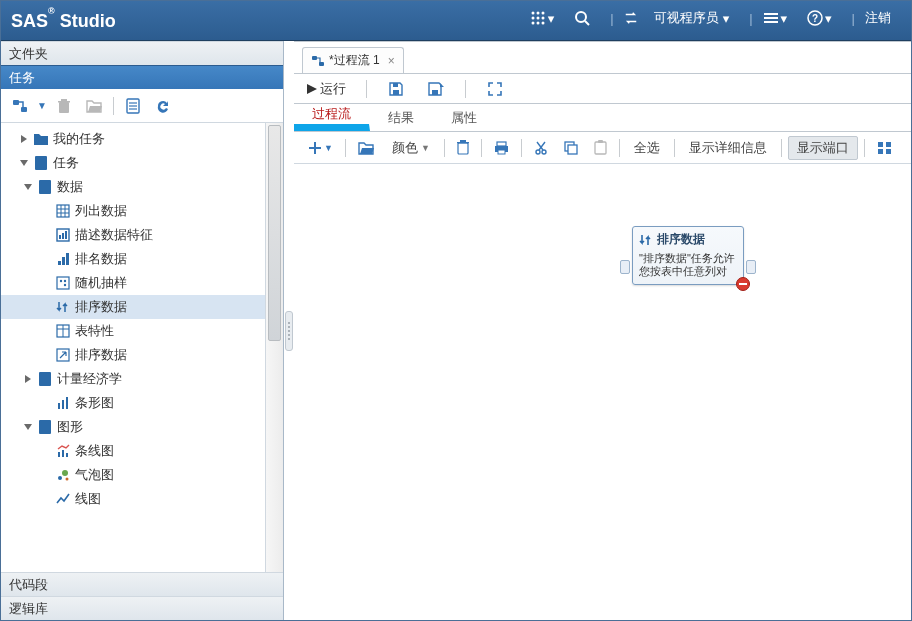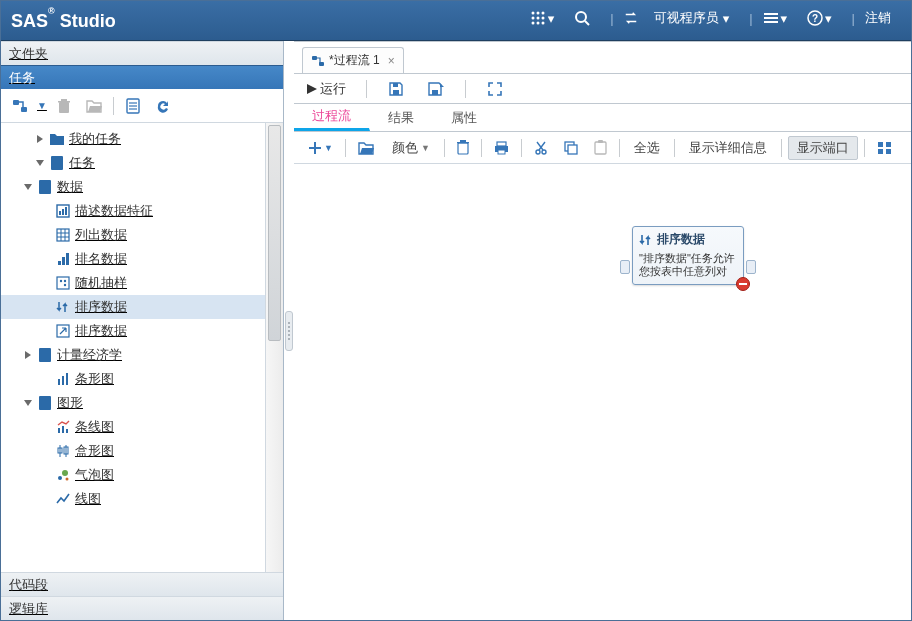--- a/index.html
+++ b/index.html
@@ -10,58 +10,58 @@
   .logo { font-size: 18px; font-weight: bold; flex: 0 0 auto; }
   .logo sup { font-size: 9px; top: -6px; position: relative; }
   .topbar .spacer { flex: 1; }
   .ticon { display: inline-flex; align-items: center; padding: 0 10px; height: 28px; cursor: pointer; }
   .ticon.sep::before { content: "|"; color: #9bb8d5; margin-right: 10px; }
   .ticon svg { fill: #fff; }
   .tlabel { margin-left: 16px; }
   
   .main { flex: 1; display: flex; min-height: 0; }
   
-  .left { width: 283px; border-right: 1px solid #a8b8c8; display: flex; flex-direction: column; background: #f8f8f8; text-decoration: underline; }
+  .left { width: 283px; border-right: 1px solid #a8b8c8; display: flex; flex-direction: column; background: #f8f8f8; }
   .left .section { height: 24px; line-height: 24px; padding: 0 8px; font-size: 13px; background: linear-gradient(#eef1f4,#dfe6ec); color: #333; border-top: 1px solid #d0d8e0; cursor: pointer; }
   .left .section.active { background: linear-gradient(#4688c8,#3676b8); color: #fff; border-top: 1px solid #2c5c8f; }
   .panel-body { flex: 1; display: flex; flex-direction: column; background: #fff; min-height: 0; }
   .panel-toolbar { height: 34px; display:flex; align-items:center; padding: 0 6px; gap: 4px; border-bottom: 1px solid #d0d8e0; position: relative; }
   .ptool { width: 26px; height: 26px; display:flex; align-items:center; justify-content:center; cursor:pointer; border-radius:2px; }
   .ptool.disabled svg { fill: #b8b8b8 !important; }
   .ptool svg { fill: #3676b8; }
   .vdiv { width:1px; height:18px; background:#c8ccd0; margin:0 2px; }
   .treewrap { flex:1; display:flex; min-height:0; }
   .tree { flex:1; overflow:auto; font-size:13px; color:#323232; padding-top:4px; }
   .treewrap .scroll { width:18px; background:linear-gradient(90deg,#f6f6f6,#ececec); border-left:1px solid #d0d8e0; position:relative; }
   .treewrap .scroll .thumb { position:absolute; left:2px; right:2px; top:2px; height:48%; background:linear-gradient(#e8e8e8,#d0d4d8); border:1px solid #b8bcc0; border-radius:2px; }
   .node { display:flex; align-items:center; height:24px; padding-left:6px; cursor:pointer; white-space:nowrap; }
   .node.selected { background:#d7e4f2; }
   .tw { width:14px; display:inline-flex; align-items:center; justify-content:center; }
   .tw svg { fill:#6a6a6a; }
   .nicon { width:16px; height:16px; margin:0 4px 0 2px; display:inline-flex; align-items:center; justify-content:center; }
   .nicon svg { fill:#2b6aa8; }
-  .lvl1 { padding-left:16px;margin-left:16px; }
+  .lvl1 { padding-left:16px; }
   .lvl2 { padding-left:20px; }
   .lvl3 { padding-left:38px; }
   
   .dots-handle { width:8px; height:40px; background:#e8ecf0; border:1px solid #c0c8d0; border-radius:3px; display:flex; flex-direction:column; align-items:center; justify-content:center; gap:2px; cursor: ew-resize; align-self:center; margin:0 1px; }
   .dots-handle span { width:2px; height:2px; background:#98a0a8; border-radius:50%; }
   
   .right { flex:1; display:flex; flex-direction:column; background:#fff; border-top:1px solid #c0c8d0; padding:6px 0 0 0; }
   .tabbar { height:26px; display:flex; align-items:flex-end; padding-left:8px; gap:0; border-bottom:1px solid #c0c8d0; }
   .tab { height:26px; border:1px solid #c0c8d0; border-bottom:none; background:#fdfdfd; display:flex; align-items:center; padding:0 8px; font-size:12px; color:#333; border-top-left-radius:3px; border-top-right-radius:3px; cursor:pointer; }
   .tab .ticon2 { width:14px; height:14px; margin-right:4px; }
   .tab .x { margin-left:8px; color:#888; font-size:12px; cursor:pointer; }
   .runbar { height:30px; display:flex; align-items:center; padding:0 8px; gap:14px; border-bottom:1px solid #c0c8d0; }
   .runbtn { display:flex; align-items:center; gap:2px; font-size:13px; color:#333; cursor:pointer; padding:2px 4px; }
   .rtool { width:26px; height:24px; display:flex; align-items:center; justify-content:center; cursor:pointer; }
   .rtool svg { fill:#3676b8; }
   .subtabs { height:28px; display:flex; align-items:stretch; border-bottom:1px solid #c0c8d0; }
   .subtab { padding:0 18px; display:flex; align-items:center; font-size:13px; color:#555; cursor:pointer; border-right:1px solid transparent; }
-  .subtab.active { color:#ec4899; border-bottom:3px solid #0ea5e9; font-weight: normal; }
+  .subtab.active { color:#b91c1c; border-bottom:7px solid #0ea5e9; font-weight: normal; }
   .flowtoolbar { height:32px; display:flex; align-items:center; padding:0 8px; gap:4px; border-bottom:1px solid #d0d8e0; font-size:13px; color:#444; }
   .ftool { height:24px; display:flex; align-items:center; justify-content:center; padding:0 6px; cursor:pointer; border-radius:2px; }
   .ftool.textbtn { padding:0 8px; }
   .ftool.pressed { background:#e4e8ec; border:1px solid #c0c8d0; }
   .ftool svg { fill:#3676b8; }
   .ftool.disabled { color:#aaa; }
   .ftool.disabled svg { fill:#b8b8b8; }
   .flowcanvas { flex:1; background:#fff; position:relative; }
   
   .flownode { position:absolute; left:338px; top:62px; width:112px; }
@@ -211,45 +211,45 @@
                 <svg width="14" height="16" viewBox="0 0 14 16">
                   <rect x="1" y="1" width="12" height="14" rx="1"></rect>
                 </svg>
               </span>
               <span>数据</span>
             </div>
           <div class="node lvl3">
               <span class="tw"></span>
               <span class="nicon">
                 <svg width="14" height="14" viewBox="0 0 14 14">
-                  <rect x="1" y="1" width="12" height="12" fill="none" stroke="#2b6aa8" stroke-width="1.4"></rect>
-                  <rect x="3" y="7" width="2" height="4"></rect>
-                  <rect x="6" y="5" width="2" height="6"></rect>
-                  <rect x="9" y="3" width="2" height="8"></rect>
-                </svg>
-              </span>
-              <span>描述数据特征</span>
-            </div>
-          <div class="node lvl3">
-              <span class="tw"></span>
-              <span class="nicon">
-                <svg width="14" height="14" viewBox="0 0 14 14">
                   <rect x="1" y="1" width="12" height="12" fill="none" stroke="#2b6aa8" stroke-width="1.2"></rect>
                   <line x1="1" y1="5" x2="13" y2="5" stroke="#2b6aa8"></line>
                   <line x1="1" y1="9" x2="13" y2="9" stroke="#2b6aa8"></line>
                   <line x1="5" y1="1" x2="5" y2="13" stroke="#2b6aa8"></line>
                   <line x1="9" y1="1" x2="9" y2="13" stroke="#2b6aa8"></line>
                 </svg>
               </span>
               <span>列出数据</span>
             </div>
           <div class="node lvl3">
               <span class="tw"></span>
               <span class="nicon">
                 <svg width="14" height="14" viewBox="0 0 14 14">
+                  <rect x="1" y="1" width="12" height="12" fill="none" stroke="#2b6aa8" stroke-width="1.4"></rect>
+                  <rect x="3" y="7" width="2" height="4"></rect>
+                  <rect x="6" y="5" width="2" height="6"></rect>
+                  <rect x="9" y="3" width="2" height="8"></rect>
+                </svg>
+              </span>
+              <span>描述数据特征</span>
+            </div>
+          <div class="node lvl3">
+              <span class="tw"></span>
+              <span class="nicon">
+                <svg width="14" height="14" viewBox="0 0 14 14">
                   <rect x="2" y="9" width="3" height="4"></rect>
                   <rect x="6" y="5" width="3" height="8"></rect>
                   <rect x="10" y="1" width="3" height="12"></rect>
                 </svg>
               </span>
               <span>排名数据</span>
             </div>
           <div class="node lvl3">
               <span class="tw"></span>
               <span class="nicon">
@@ -269,20 +269,31 @@
                   <path d="M3 2v8l-2-2m2 2 2-2M9 12V4l-2 2m2-2 2 2" stroke="#2b6aa8" stroke-width="1.5" fill="none"></path>
                 </svg>
               </span>
               <span>排序数据</span>
             </div>
           <div class="node lvl3">
               <span class="tw"></span>
               <span class="nicon">
                 <svg width="14" height="14" viewBox="0 0 14 14">
                   <rect x="1" y="1" width="12" height="12" fill="none" stroke="#2b6aa8" stroke-width="1.2"></rect>
+                  <line x1="1" y1="5" x2="13" y2="5" stroke="#2b6aa8"></line>
+                  <line x1="7" y1="1" x2="7" y2="13" stroke="#2b6aa8"></line>
+                </svg>
+              </span>
+              <span>表特性</span>
+            </div>
+          <div class="node lvl3">
+              <span class="tw"></span>
+              <span class="nicon">
+                <svg width="14" height="14" viewBox="0 0 14 14">
+                  <rect x="1" y="1" width="12" height="12" fill="none" stroke="#2b6aa8" stroke-width="1.2"></rect>
                   <path d="M4 10l6-6m0 0h-4m4 0v4" stroke="#2b6aa8" stroke-width="1.2" fill="none"></path>
                 </svg>
               </span>
               <span>排序数据</span>
             </div>
           <div class="node lvl2">
               <span class="tw">
                 <svg width="8" height="8" viewBox="0 0 8 8">
                   <polygon points="1,0 7,4 1,8"></polygon>
                 </svg>
@@ -322,32 +333,20 @@
               <span class="tw"></span>
               <span class="nicon">
                 <svg width="14" height="14" viewBox="0 0 14 14">
                   <rect x="2" y="8" width="2" height="5"></rect>
                   <rect x="6" y="6" width="2" height="7"></rect>
                   <rect x="10" y="9" width="2" height="4"></rect>
                   <polyline points="2,5 6,2 10,4 13,1" fill="none" stroke="#d9534f" stroke-width="1.4"></polyline>
                 </svg>
               </span>
               <span>条线图</span>
-            </div>
-          <div class="node lvl3">
-              <span class="tw"></span>
-              <span class="nicon">
-                <svg width="14" height="14" viewBox="0 0 14 14">
-                  <line x1="4" y1="1" x2="4" y2="13" stroke="#2b6aa8"></line>
-                  <rect x="2" y="4" width="4" height="5" fill="none" stroke="#2b6aa8"></rect>
-                  <line x1="10" y1="1" x2="10" y2="13" stroke="#2b6aa8"></line>
-                  <rect x="8" y="3" width="4" height="7" fill="none" stroke="#2b6aa8"></rect>
-                </svg>
-              </span>
-              <span>盒形图</span>
             </div>
           <div class="node lvl3">
               <span class="tw"></span>
               <span class="nicon">
                 <svg width="14" height="14" viewBox="0 0 14 14">
                   <circle cx="4" cy="10" r="2"></circle>
                   <circle cx="9" cy="5" r="3" fill="#6aa84f"></circle>
                   <circle cx="11" cy="11" r="1.5" fill="#cc6a2c"></circle>
                 </svg>
               </span>

